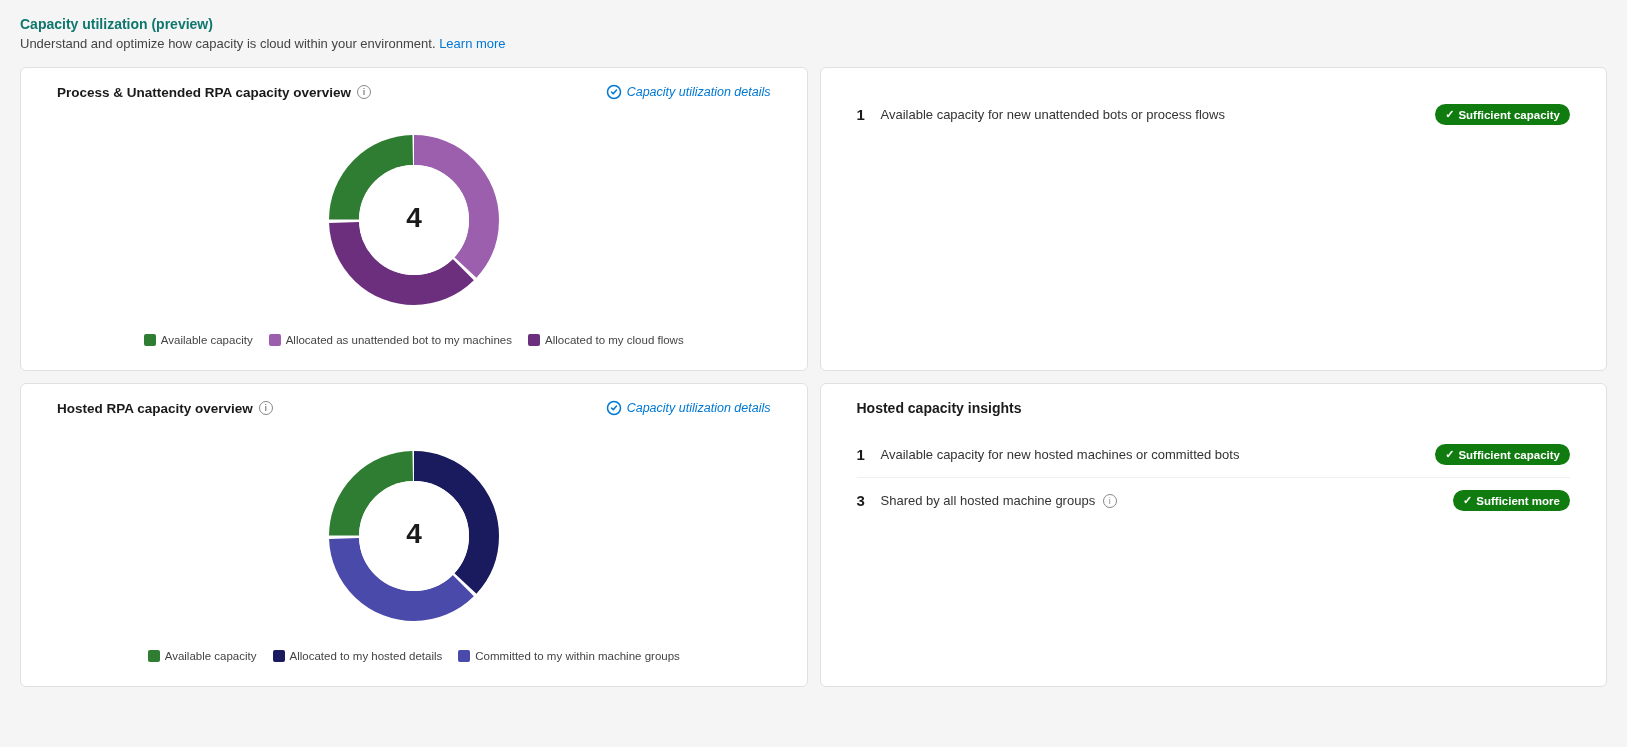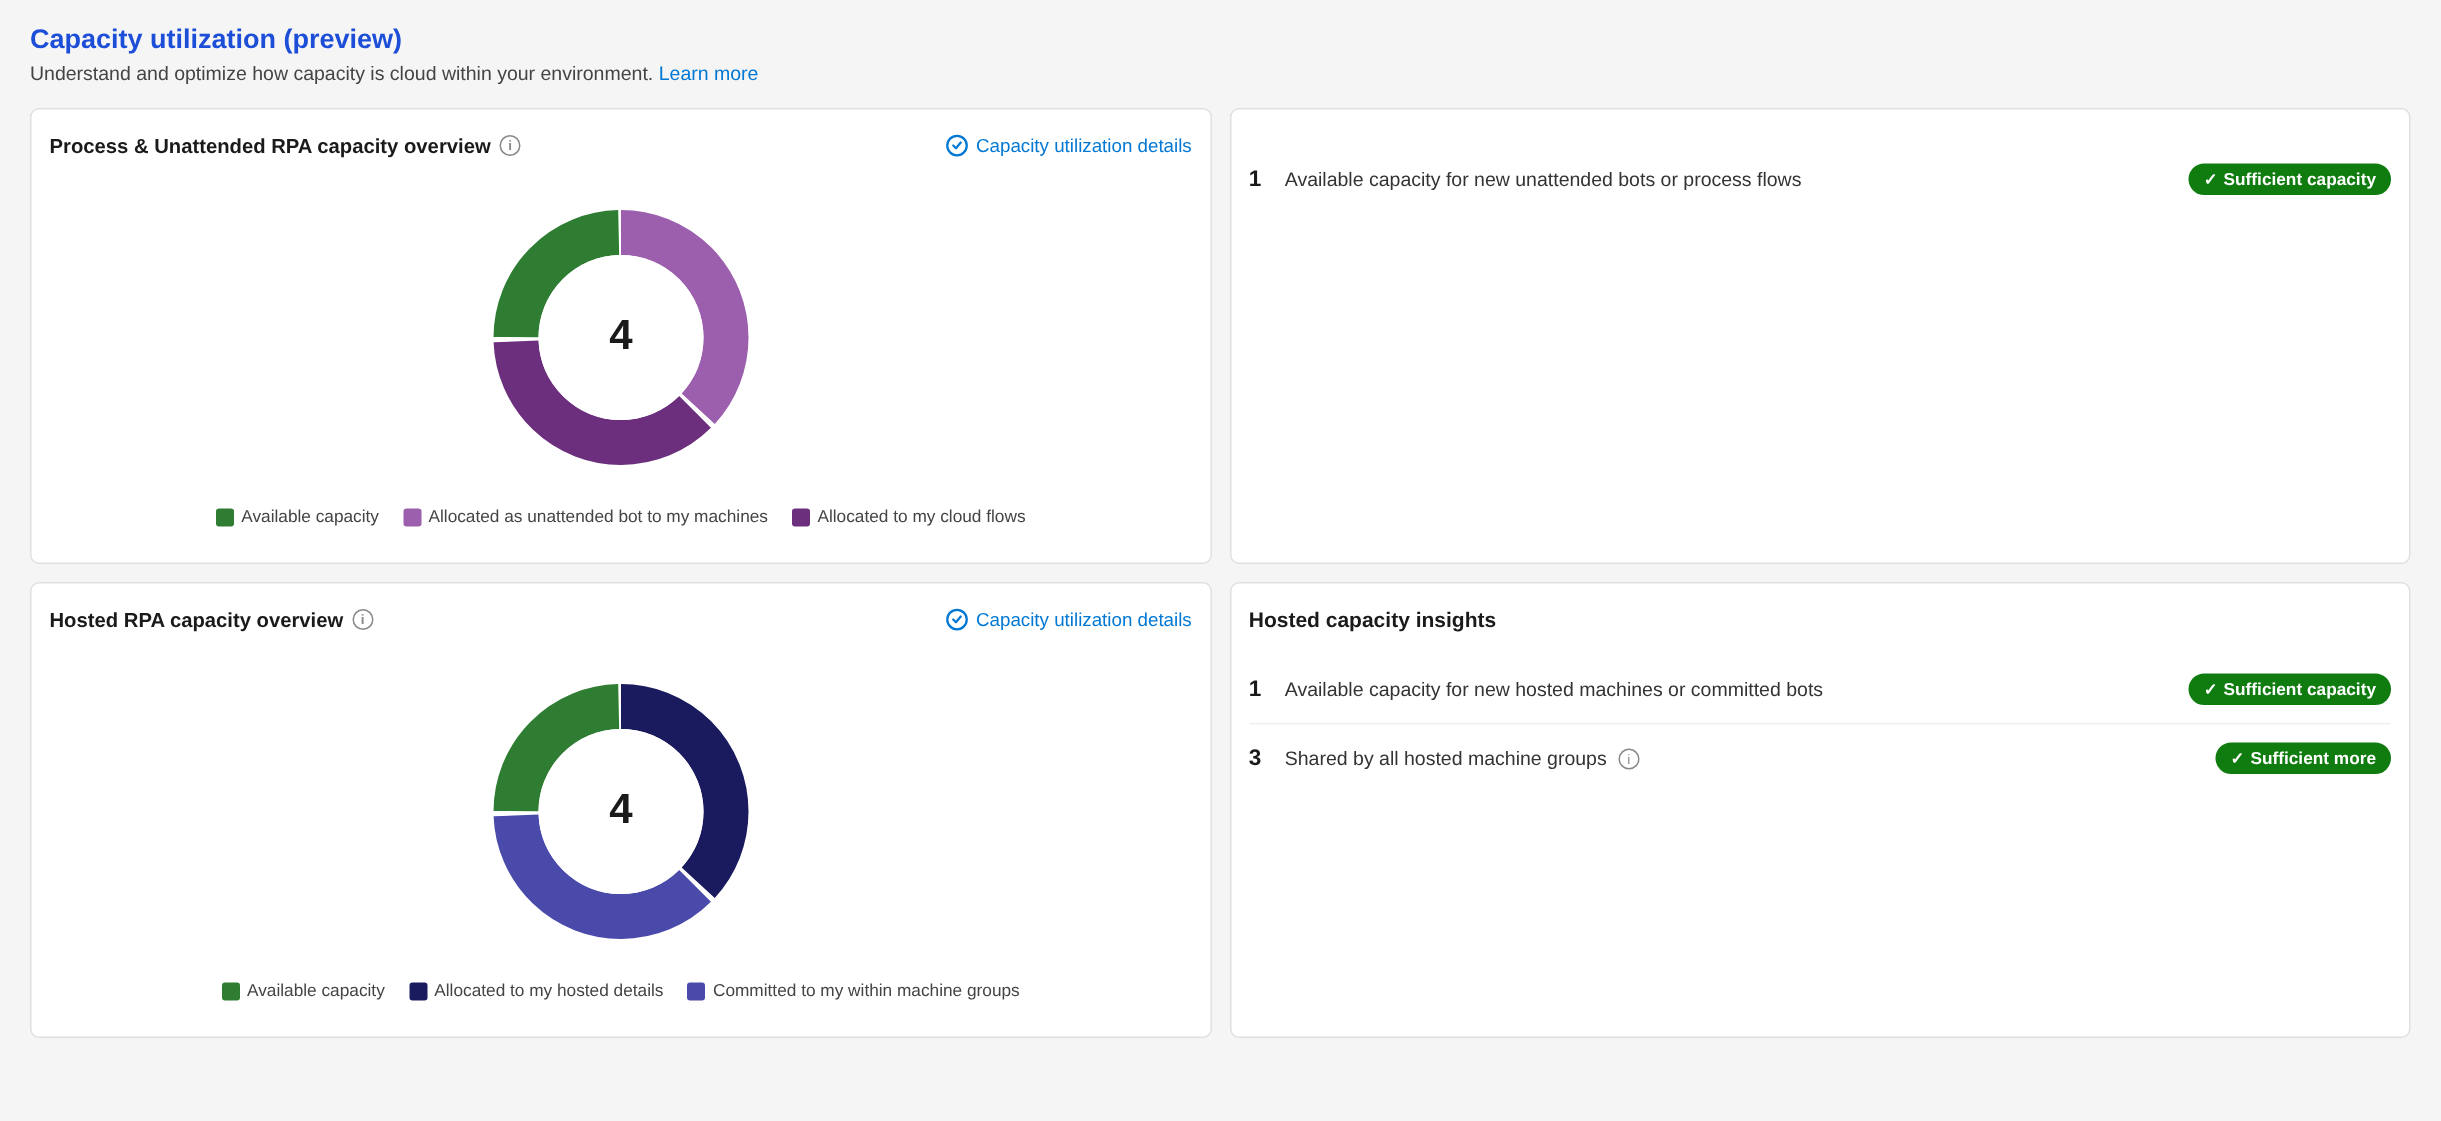--- a/index.html
+++ b/index.html
@@ -5,44 +5,44 @@
     * { box-sizing: border-box; margin: 0; padding: 0; }
     body {
       font-family: 'Segoe UI', Arial, sans-serif;
       background: #f5f5f5;
       color: #1f1f1f;
       font-size: 13px;
       padding: 16px 20px;
     }
     .page-header { margin-bottom: 16px; }
     .page-title {
-      font-size: 18px;
+      font-size: 14px;
       font-weight: 600;
-      color: #1d4ed8;
+      color: #0f766e;
       margin-bottom: 4px;
     }
     .page-subtitle {
       font-size: 13px;
       color: #444;
     }
     .page-subtitle a {
       color: #0078d4;
       text-decoration: none;
     }
 
     .grid-2col {
       display: grid;
       grid-template-columns: 1fr 1fr;
       gap: 12px;
     }
     .card {
       background: #fff;
       border: 1px solid #e0e0e0;
       border-radius: 6px;
-      padding: 16px 12px;
+      padding: 16px 36px;
     }
     .card-header {
       display: flex;
       justify-content: space-between;
       align-items: center;
       margin-bottom: 12px;
     }
     .card-title-group {
       display: flex;
       align-items: center;
@@ -65,20 +65,21 @@
       flex-shrink: 0;
     }
     .details-link {
       display: flex;
       align-items: center;
       gap: 5px;
       color: #0078d4;
       font-size: 12.5px;
       cursor: pointer;
       text-decoration: none;
+      font-style: italic;
     }
     .details-link-icon {
       width: 16px;
       height: 16px;
       color: #0078d4;
     }
 
     
     .chart-area {
       display: flex;

